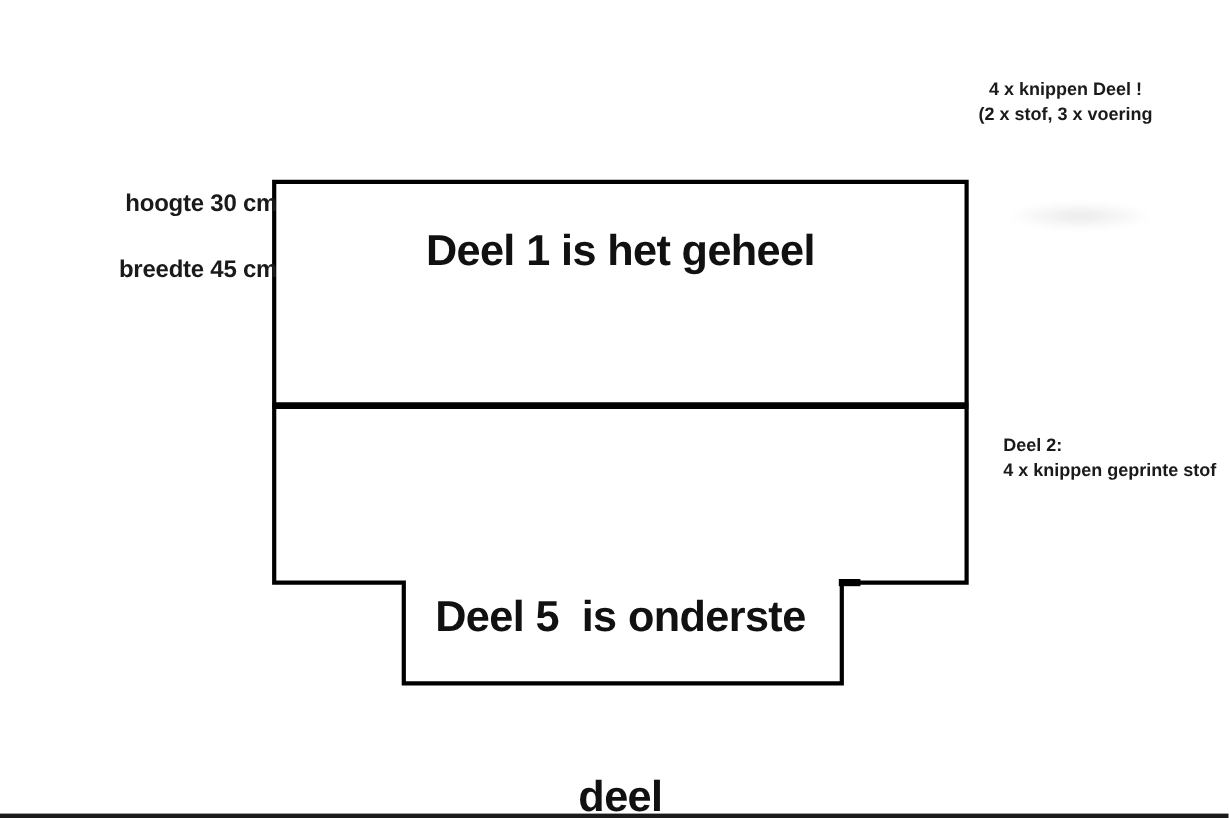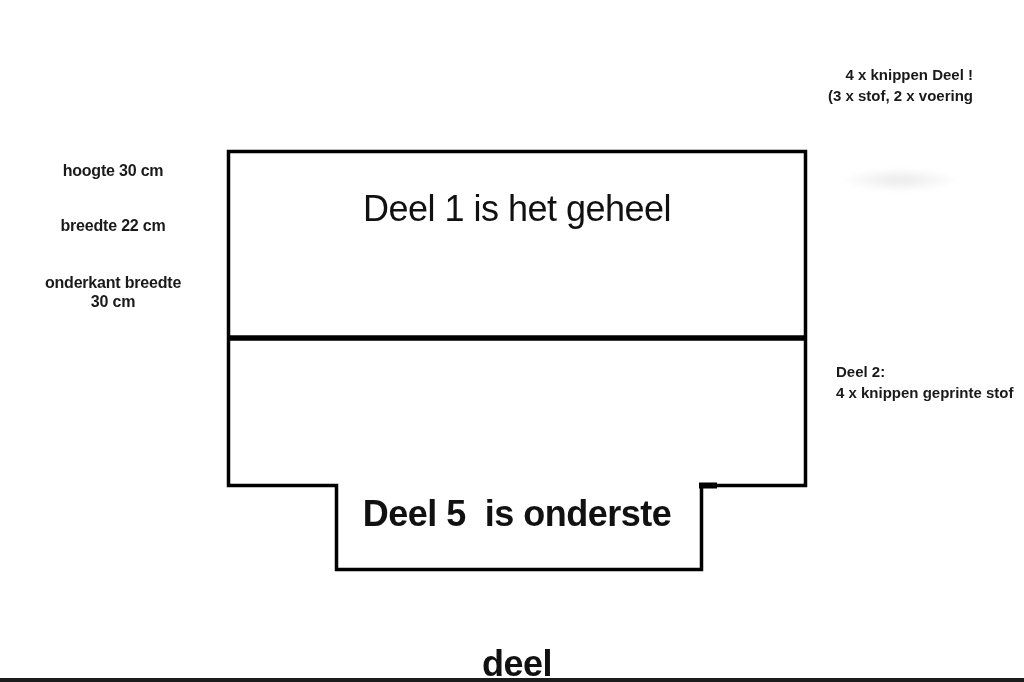--- a/index.html
+++ b/index.html
@@ -22,58 +22,58 @@
     top: 0;
     width: 1024px;
     height: 682px;
   }
   .label {
     position: absolute;
     font-weight: bold;
     white-space: pre-line;
   }
   .left-label {
-    left: 18px;
+    left: 41px;
     width: 190px;
-    text-align: center;
-    font-size: 16px;
+    text-align: right;
+    font-size: 20px;
     line-height: 19px;
     letter-spacing: -0.2px;
   }
   .lbl-hoogte   { top: 161px; }
   .lbl-breedte  { top: 216px; }
   .lbl-onderkant-breedte { top: 273px; }
   .lbl-vierhoekjes { top: 365px; }
   .note-top-right {
     position: absolute;
     left: 803px;
     top: 64px;
     width: 170px;
-    text-align: right;
+    text-align: center;
     font-weight: bold;
     font-size: 15px;
     line-height: 21px;
   }
   .note-right {
     position: absolute;
     left: 836px;
     top: 361px;
     width: 190px;
     text-align: left;
     font-weight: bold;
     font-size: 15px;
     line-height: 21px;
   }
   .deel1-title {
     position: absolute;
     left: 227px;
     top: 188px;
     width: 580px;
     text-align: center;
-    font-weight: normal;
+    font-weight: bold;
     font-size: 36px;
     letter-spacing: -0.5px;
     color: #111111;
   }
   .deel2-title {
     position: absolute;
     left: 227px;
     top: 389px;
     width: 580px;
     text-align: center;
@@ -114,29 +114,27 @@
 
     <line x1="227" y1="338" x2="807" y2="338" stroke="#000000" stroke-width="5.5"></line>
 
     <rect x="699" y="482.5" width="18" height="6" fill="#000000"></rect>
   </svg>
 
   <div class="ghost-smudge"></div>
 
   <div class="label left-label lbl-hoogte">hoogte 30 cm</div>
 
-  <div class="label left-label lbl-breedte">breedte 22 cm</div>
+  <div class="label left-label lbl-breedte">breedte 45 cm</div>
 
-  <div class="label left-label lbl-onderkant-breedte">onderkant breedte
-30 cm</div>
 
 
   <div class="note-top-right">
     <div>4 x knippen Deel !</div>
-    <div>(3 x stof, 2 x voering</div>
+    <div>(2 x stof, 3 x voering</div>
   </div>
 
   <div class="note-right">
     <div>Deel 2:</div>
     <div>4 x knippen geprinte stof</div>
   </div>
 
   <div class="deel1-title">Deel 1 is het geheel</div>
 
   <div class="deel2-title">

